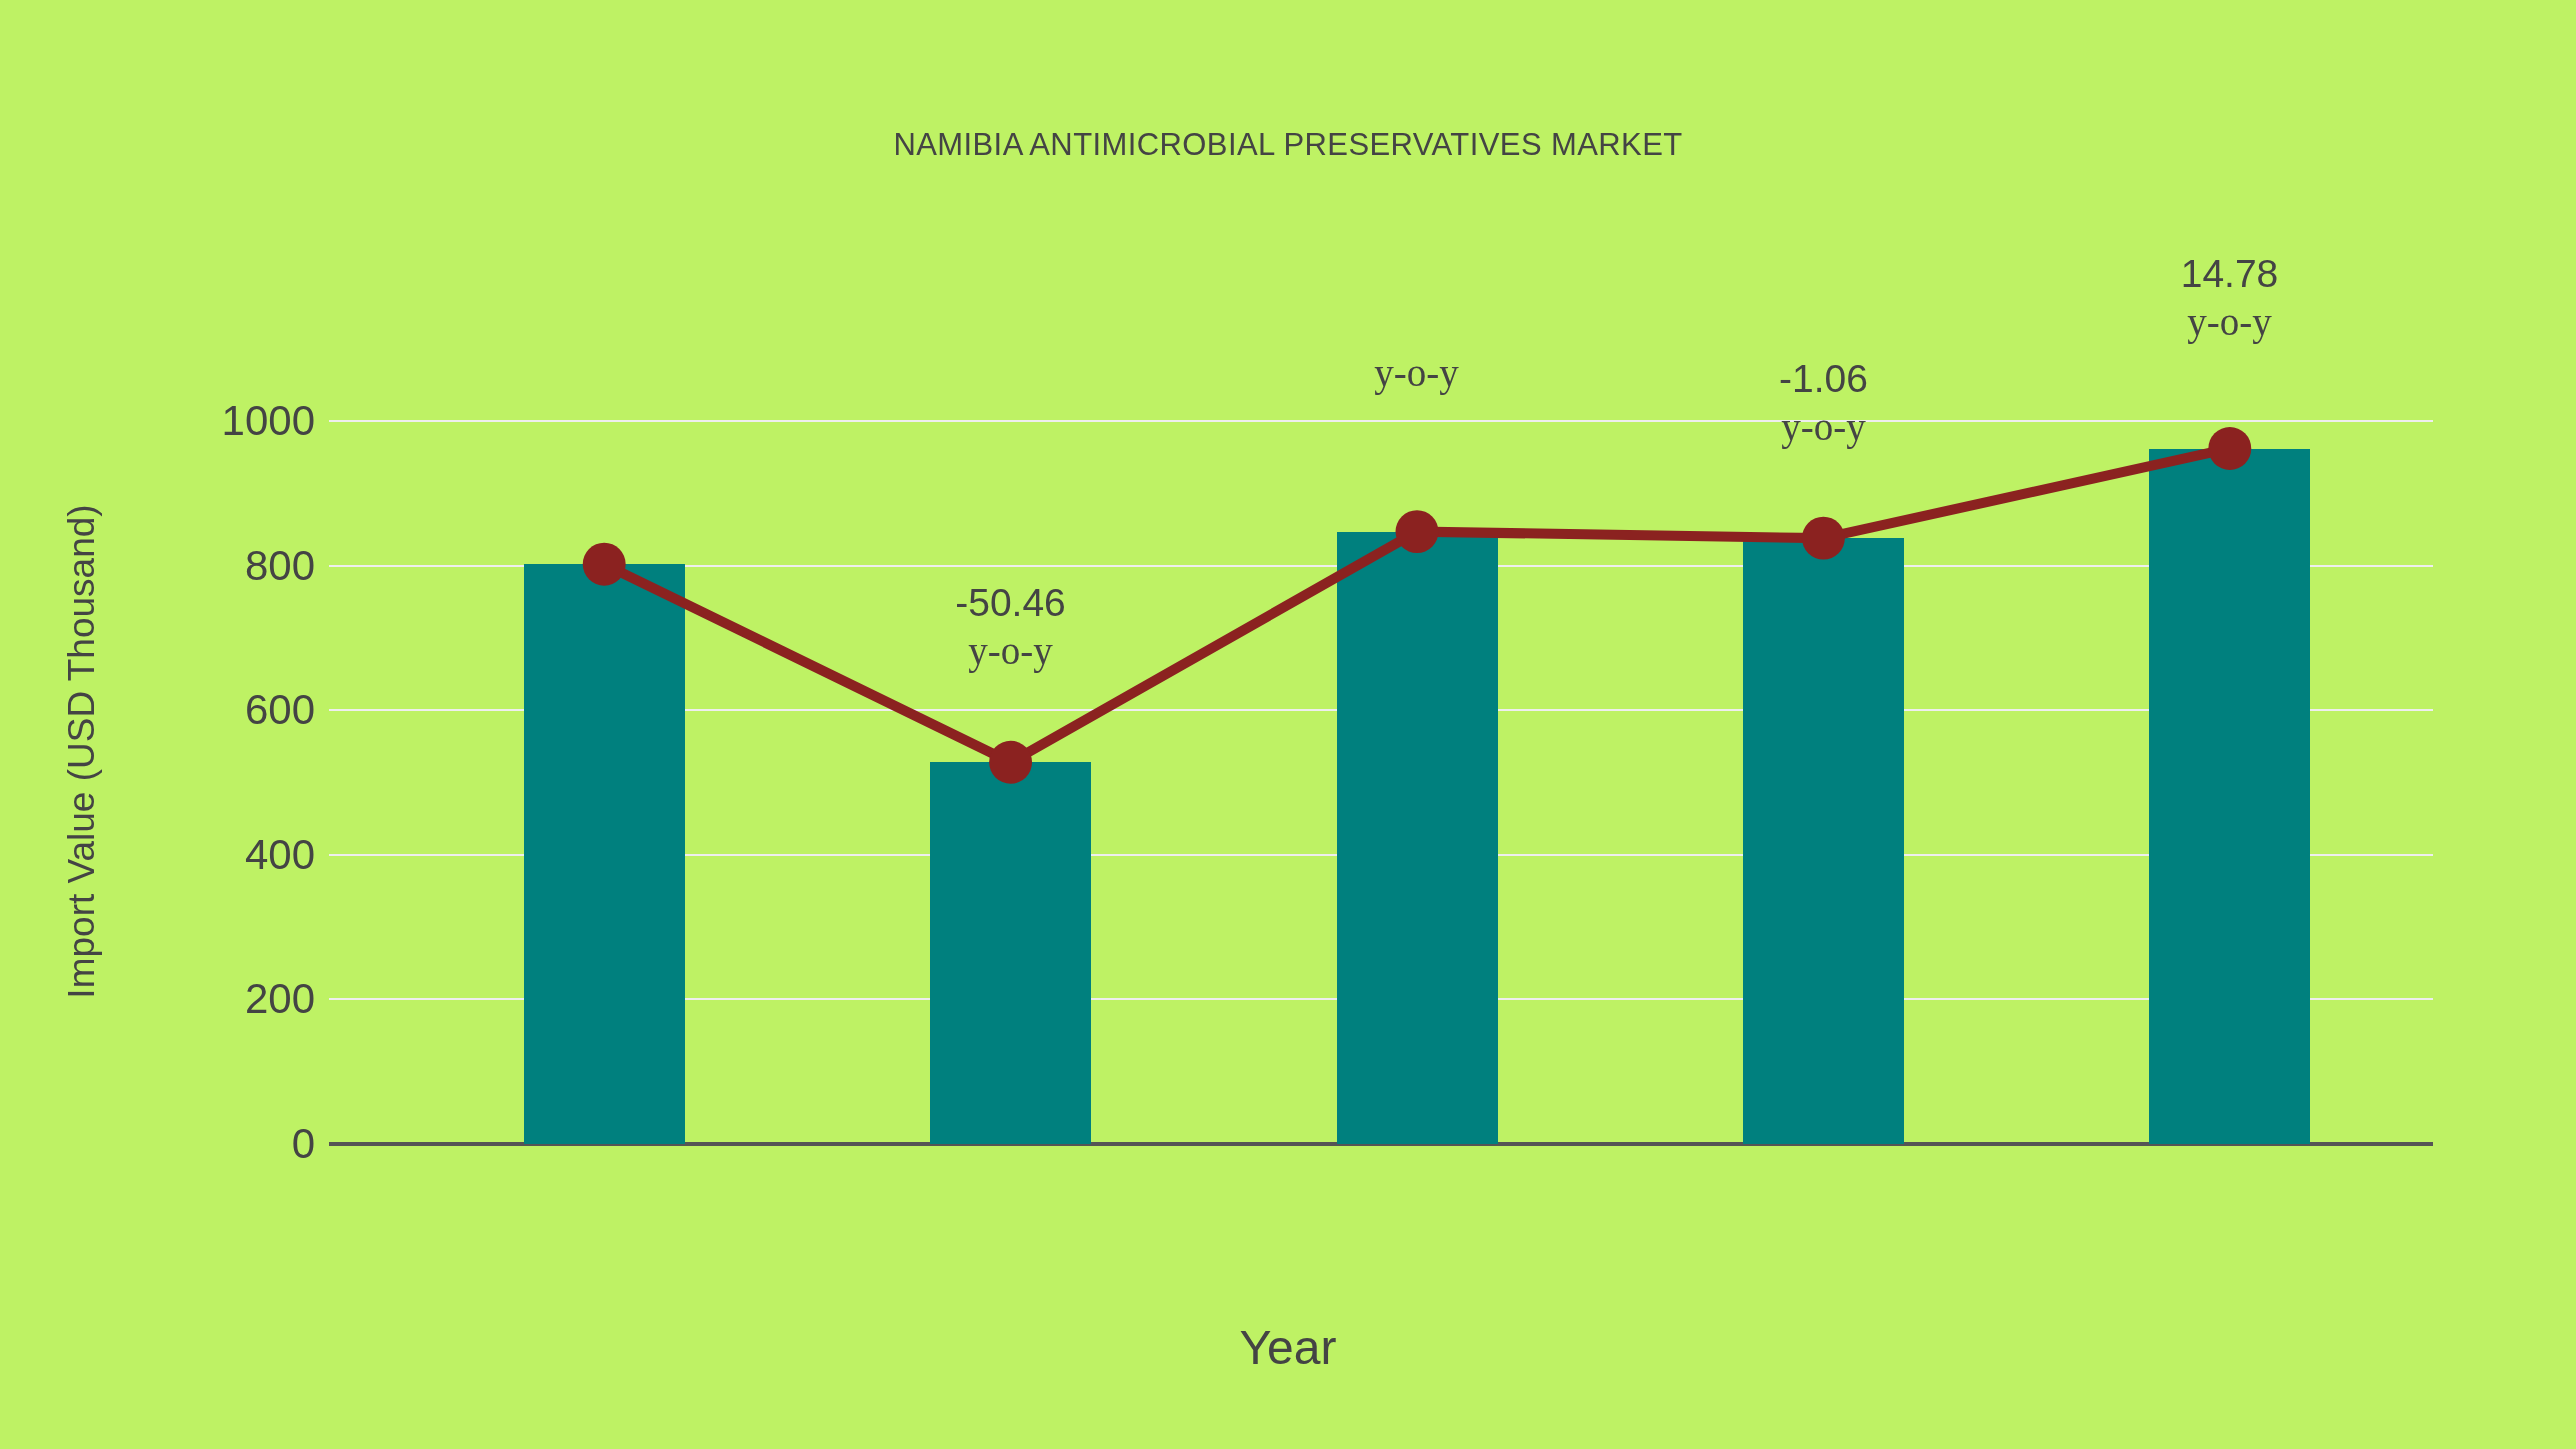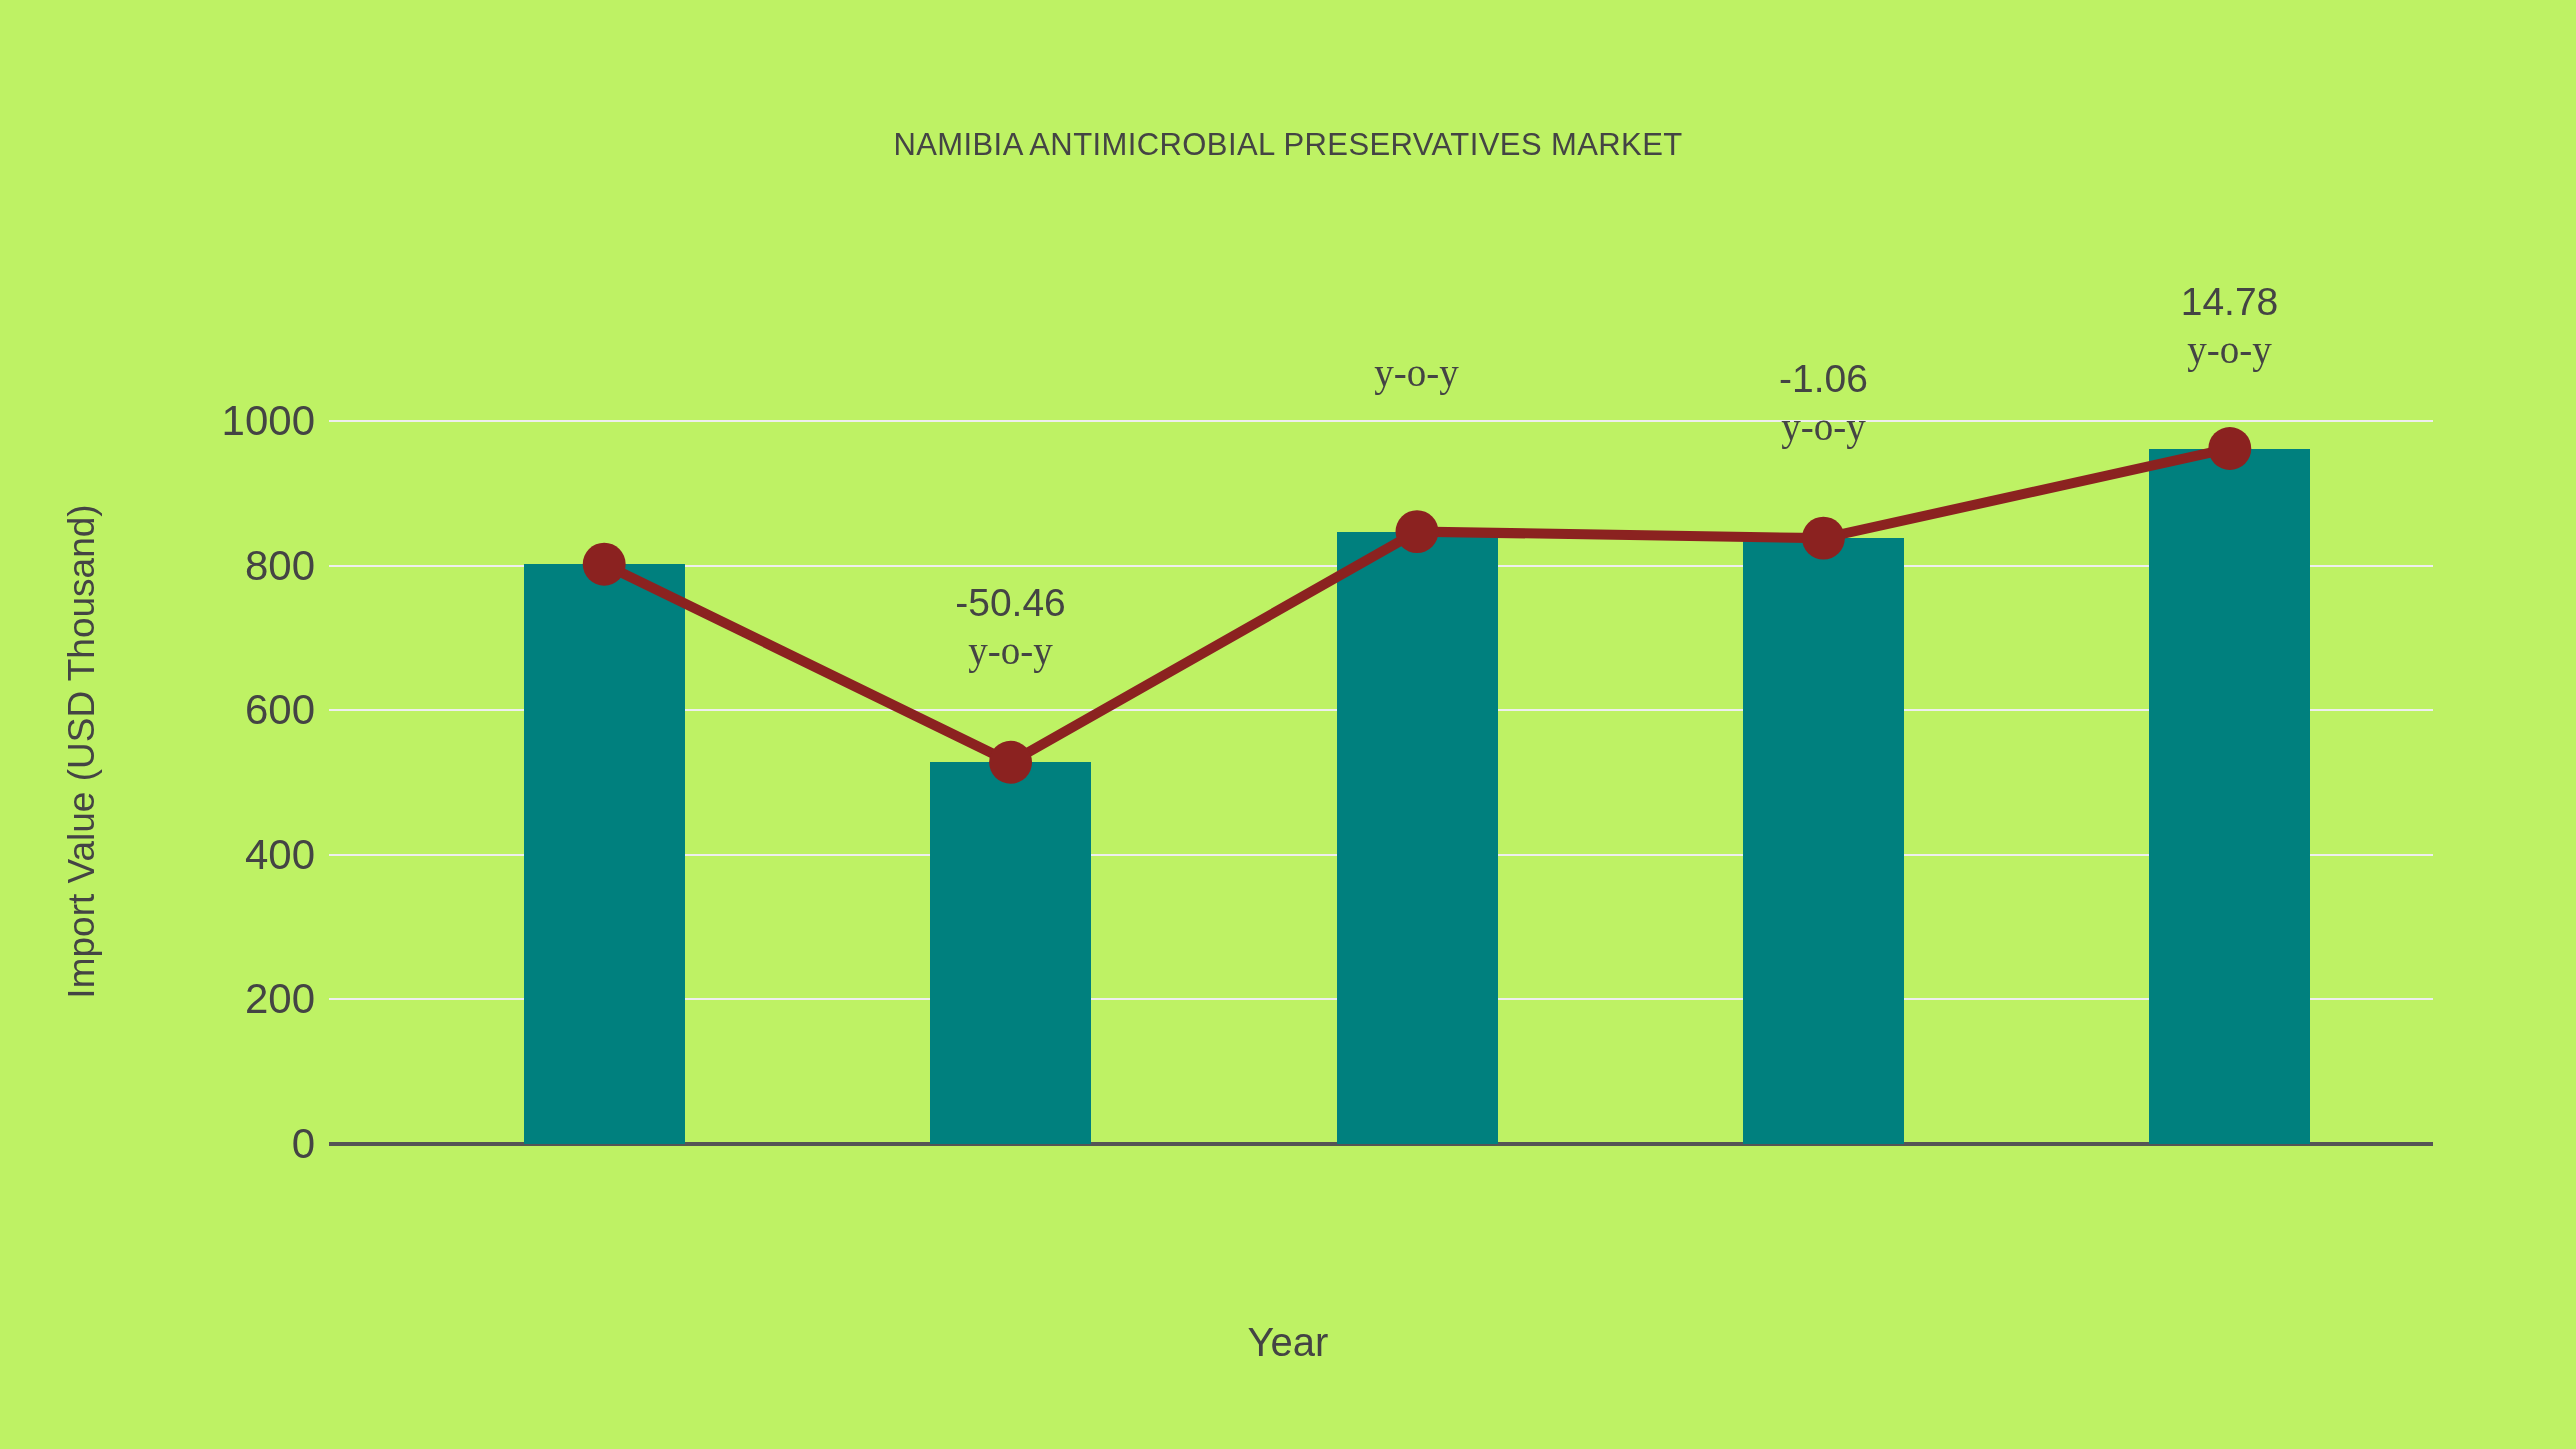--- a/index.html
+++ b/index.html
@@ -53,21 +53,21 @@
     color: #444444;
     line-height: 79px;
   }
 
   #xlabel {
     position: absolute;
     left: 0;
     top: 1320px;
     width: 2576px;
     text-align: center;
-    font-size: 40px;
+    font-size: 48px;
     color: #444444;
   }
 
   
   #plot {
     position: absolute;
     left: 401px;   
     top: 421px;    
     width: 2032px; 
     height: 723px;
@@ -200,20 +200,20 @@
         <span class="val">-50.46</span>
         <span class="suffix">y-o-y</span>
       </div>
       <div class="yoy-label" style="left: 1252px; top: 349px;">
         <span class="suffix">y-o-y</span>
       </div>
       <div class="yoy-label" style="left: 1659px; top: 355px;">
         <span class="val">-1.06</span>
         <span class="suffix">y-o-y</span>
       </div>
-      <div class="yoy-label" style="left: 2065px; top: 278px;">
+      <div class="yoy-label" style="left: 2065px; top: 250px;">
         <span class="val">14.78</span>
         <span class="suffix">y-o-y</span>
       </div>
     </div>
 
 </div>
 
 
 </body></html>

